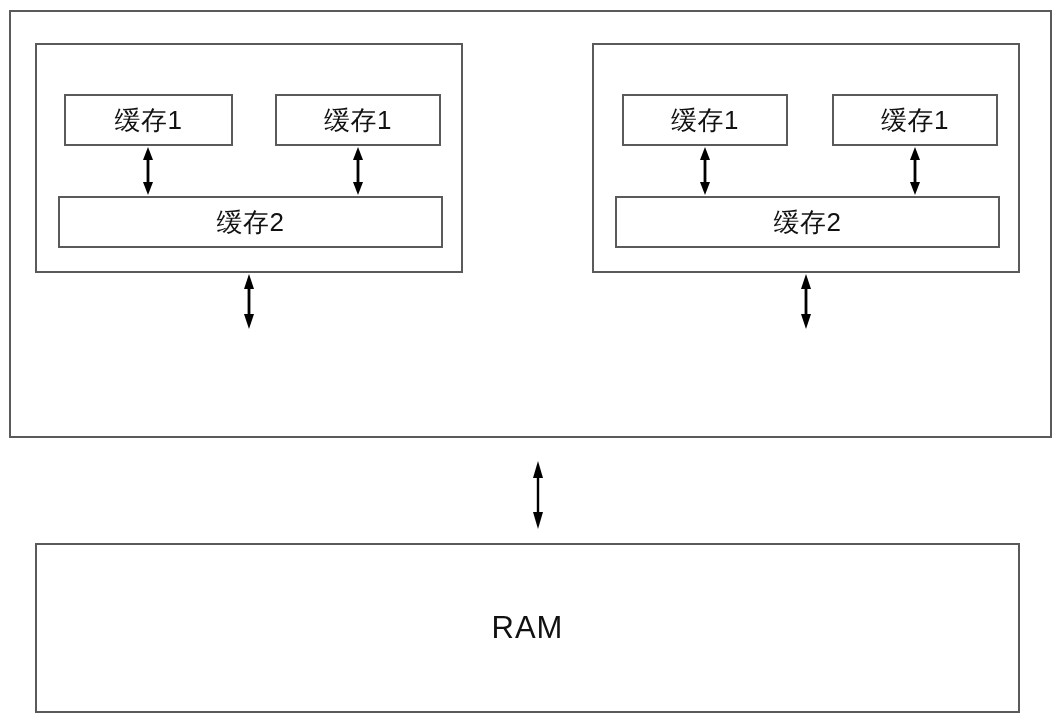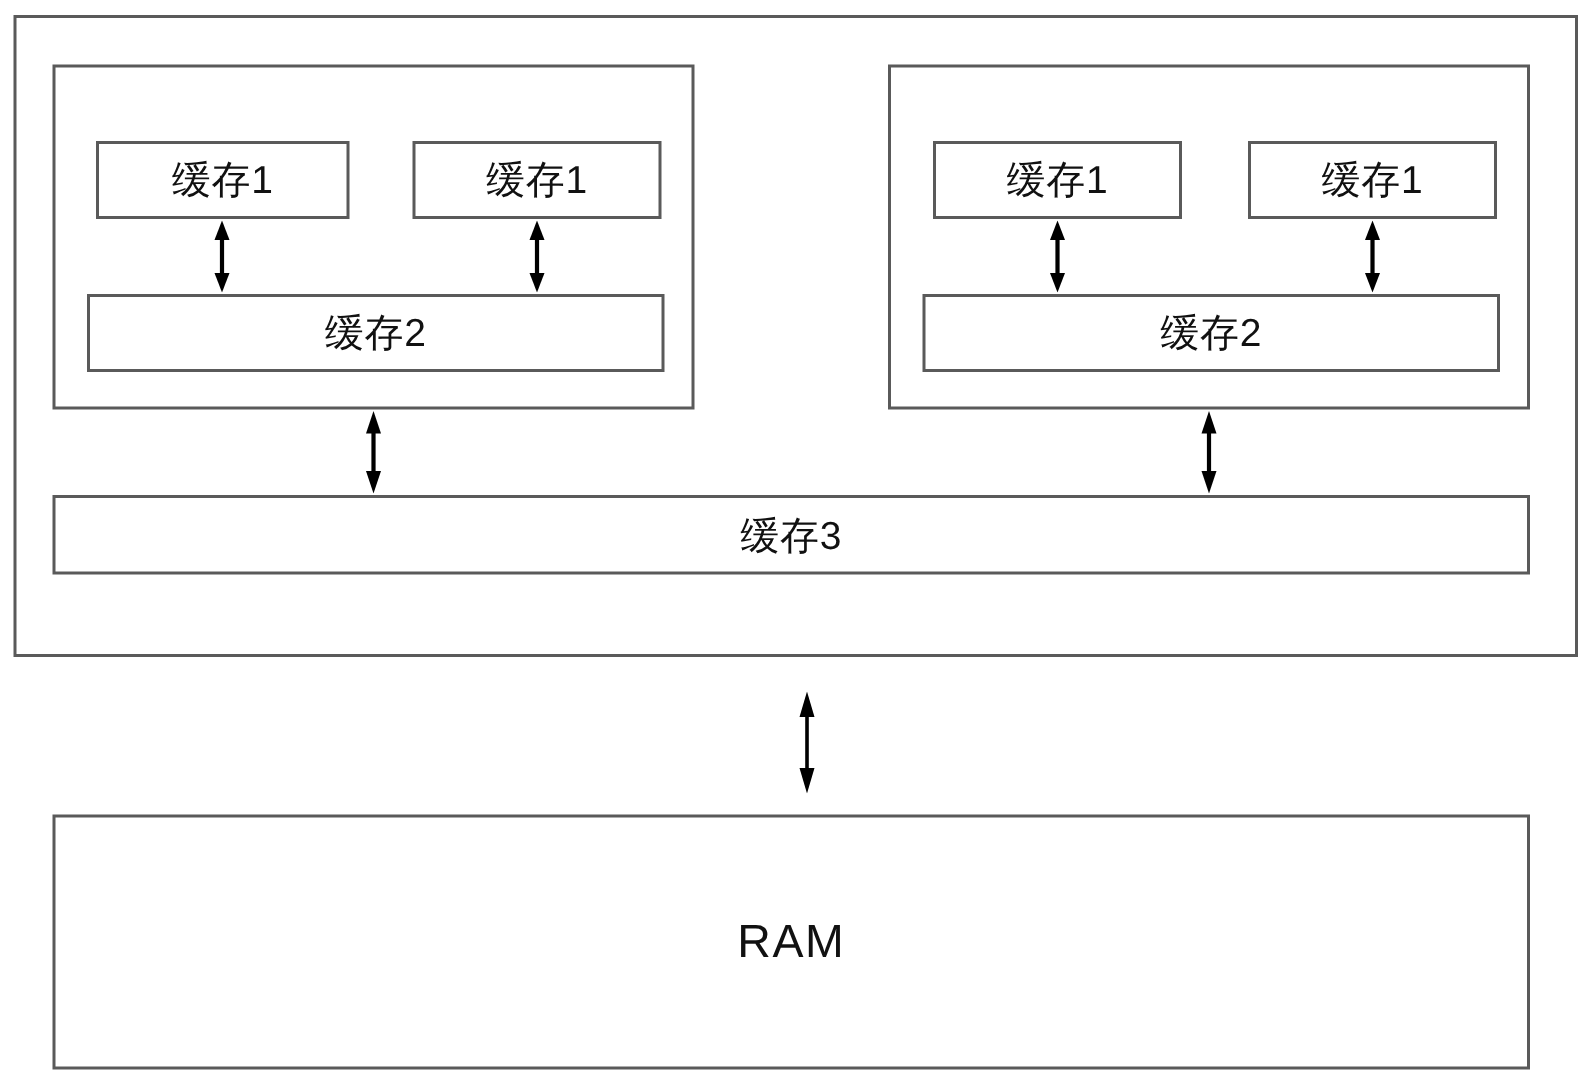--- a/index.html
+++ b/index.html
@@ -111,23 +111,20 @@
   </div>
 
   <div class="box" id="l1-right-b">
     <div class="lbl">缓存1</div>
   </div>
 
   <div class="box" id="l2-right">
     <div class="lbl">缓存2</div>
   </div>
 
-  <div class="box" id="l3-cache">
-    <div class="lbl">缓存3</div>
-  </div>
 
   <div class="box" id="ram-box">
     <div class="lbl lbl-ram">RAM</div>
   </div>
 
   <div class="arrow-v" id="arrow-l1a-l2-left">
     <svg viewBox="0 0 18 48" preserveAspectRatio="none" aria-hidden="true">
       <polygon points="9,0 14,13 4,13" fill="#000"></polygon>
       <rect x="7.6" y="11" width="2.8" height="26" fill="#000"></rect>
       <polygon points="9,48 14,35 4,35" fill="#000"></polygon>

